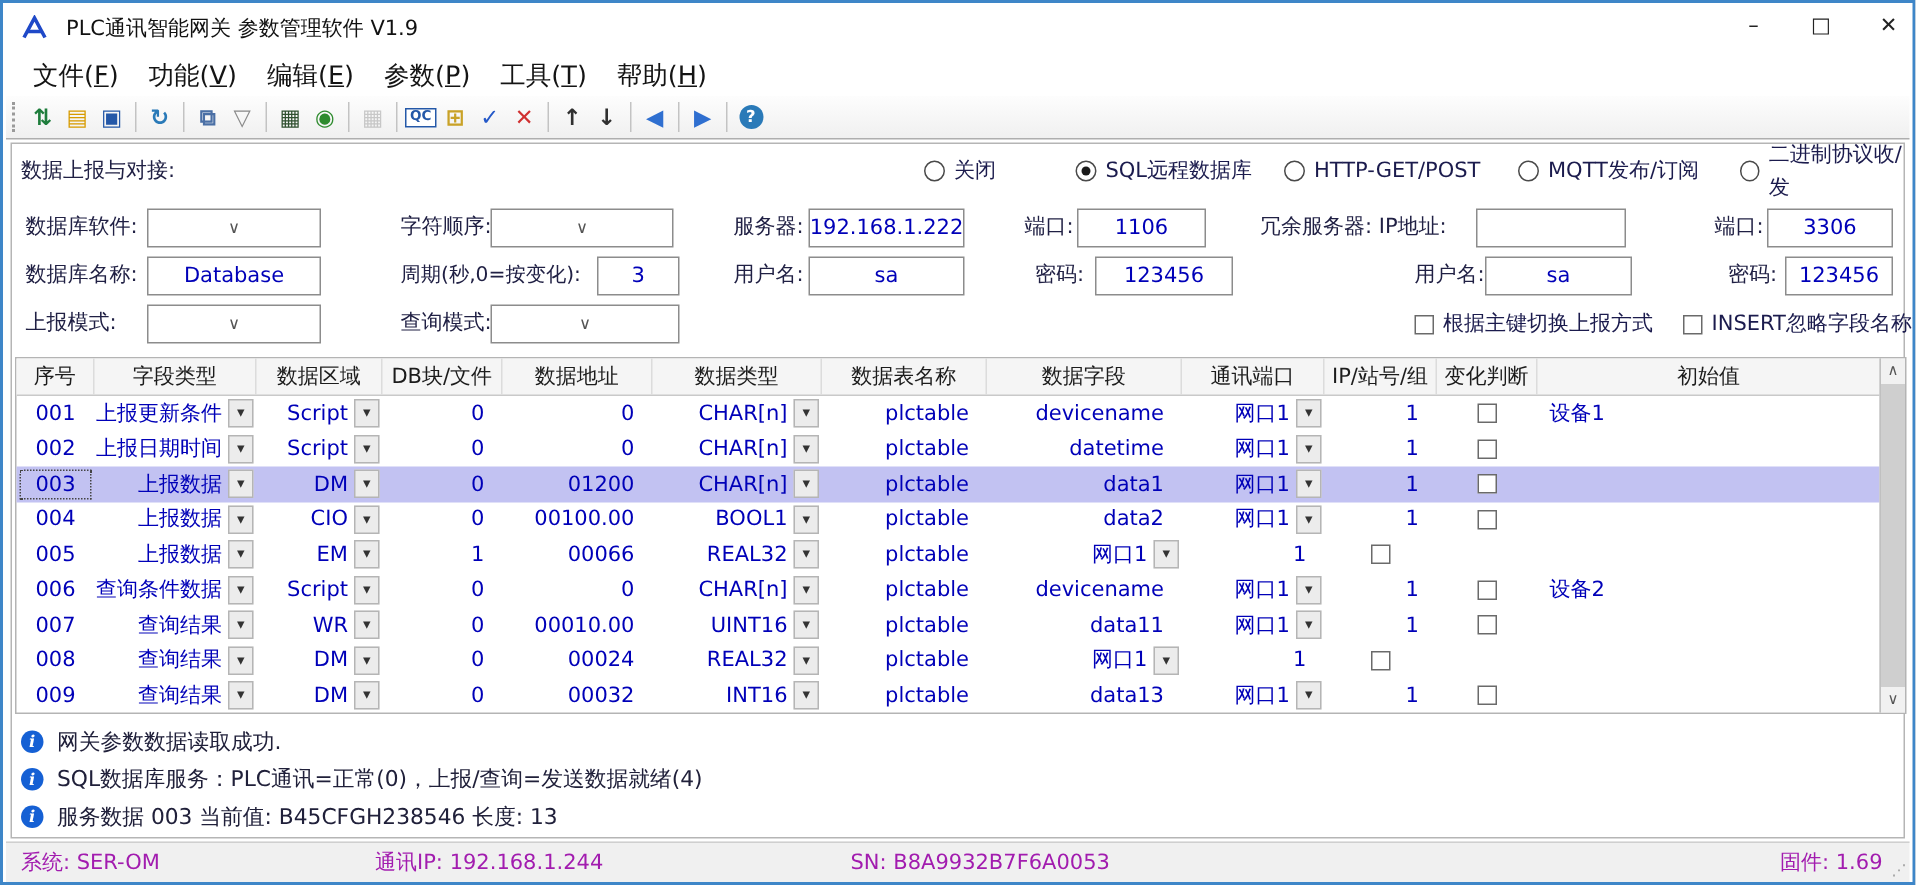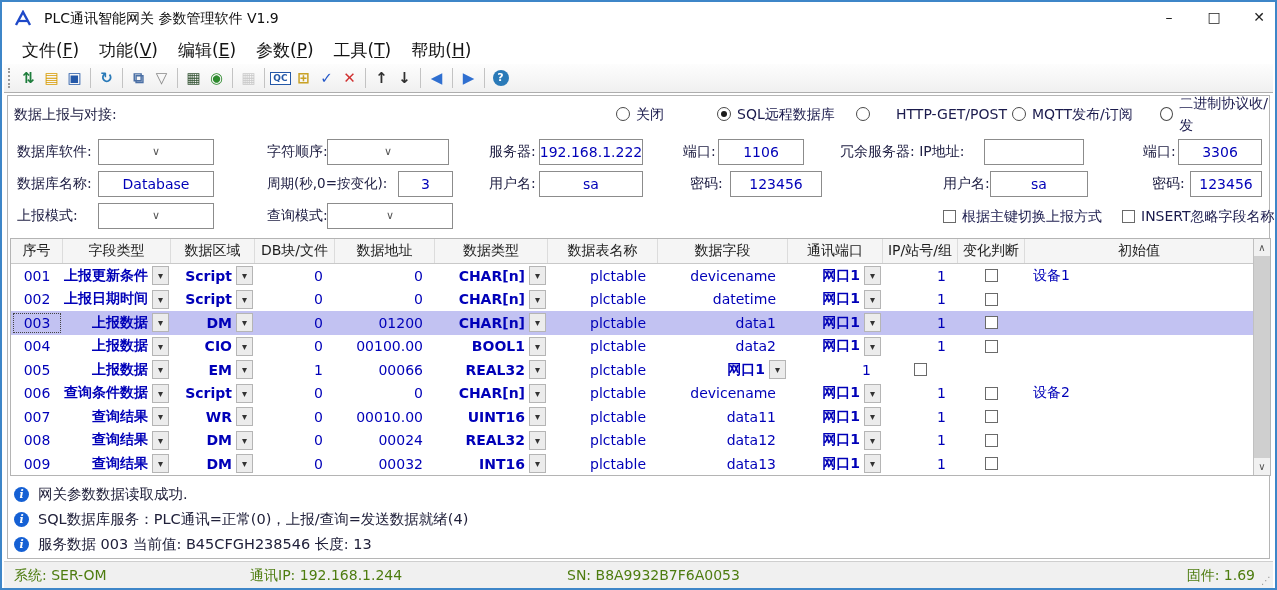--- a/index.html
+++ b/index.html
@@ -48,38 +48,38 @@
   .thead,.trow{display:grid;grid-template-columns:52px 108px 84px 80px 100px 113px 110px 130px 95px 75px 67px 1fr;}
   .thead{height:25px;background:#f5f5f5;border-bottom:1px solid #c9c9c9;}
   .th{display:flex;align-items:center;justify-content:center;font-size:14px;color:#1c1c1c;border-right:1px solid #dcdcdc;white-space:nowrap;overflow:hidden;}
   .th:last-child{border-right:none;text-align:center;}
   .trow{height:23.5px;color:#0000b8;}
   .trow.sel{background:#c2c2f2;}
   .td{display:flex;align-items:center;white-space:nowrap;overflow:hidden;}
   .c-seq{justify-content:center;}
   .c-seq.focus{outline:1px dotted #444;outline-offset:-3px;}
   .c-num{justify-content:flex-end;padding-right:12px;}
-  .c-dd{justify-content:flex-end;font-weight:bold;}
+  .c-dd{justify-content:flex-end;}
   .c-dd .val{margin-right:4px;}
   .ddbtn{width:17px;height:19px;background:#ececec;border:1px solid #b5b5b5;color:#333;font-size:10px;
     display:inline-flex;align-items:center;justify-content:center;margin-right:2px;}
   .c-ck{justify-content:center;}
   .c-init{padding-left:8px;}
   
   .vscroll{width:17px;background:#cfcfcf;display:flex;flex-direction:column;border-left:1px solid #c0c0c0;}
   .sbtn{height:17px;background:#f1f1f1;color:#555;font-size:10px;display:flex;align-items:center;justify-content:center;}
   .strack{flex:1;}
   
   .msgrow{position:absolute;left:12px;height:20px;display:flex;align-items:center;}
   .info-ic{width:15px;height:15px;border-radius:50%;background:#1560d4;color:#fff;font-size:11px;font-weight:bold;
     font-family:"DejaVu Serif","Liberation Serif",serif;display:inline-flex;align-items:center;justify-content:center;font-style:italic;}
   .msgtxt{margin-left:9px;color:#20203a;font-size:14.5px;white-space:nowrap;}
   
   .statusbar{position:absolute;left:2px;right:2px;bottom:0;height:27px;background:#f0f0f0;border-top:1px solid #cfcfcf;}
-  .sb-item{position:absolute;top:0;height:27px;line-height:26px;color:#4d7c0f;white-space:nowrap;}
+  .sb-item{position:absolute;top:0;height:27px;line-height:26px;color:#a21caf;white-space:nowrap;}
   .grip{position:absolute;right:2px;bottom:2px;width:10px;height:10px;color:#9a9a9a;font-size:10px;line-height:10px;}
 </style>
 </head>
 <body>
 
 <div class="window">
 
   <div class="titlebar">
     <svg class="app-icon" viewBox="0 0 20 17">
       <path d="M3 15 L10 2 L17 15" fill="none" stroke="#1f49c8" stroke-width="2.4"></path>
@@ -173,21 +173,21 @@
     <span class="lbl" style="left:12px">数据上报与对接:</span>
     <div id="radios">
         <div class="radio" style="left: 614px;">
           <span class="rdot"></span>
           <span class="rlbl">关闭</span>
         </div>
         <div class="radio on" style="left: 715px;">
           <span class="rdot"></span>
           <span class="rlbl">SQL远程数据库</span>
         </div>
-        <div class="radio" style="left: 854px; gap: 20px;">
+        <div class="radio" style="left: 854px;">
           <span class="rdot"></span>
           <span class="rlbl">HTTP-GET/POST</span>
         </div>
         <div class="radio" style="left: 1010px;">
           <span class="rdot"></span>
           <span class="rlbl">MQTT发布/订阅</span>
         </div>
         <div class="radio" style="left: 1158px;">
           <span class="rdot"></span>
           <span class="rlbl">二进制协议收/发</span>
@@ -494,21 +494,20 @@
               <span class="val">DM</span>
               <span class="ddbtn">▾</span>
             </div>
             <div class="td c-num">0</div>
             <div class="td c-num">00024</div>
             <div class="td c-dd">
               <span class="val">REAL32</span>
               <span class="ddbtn">▾</span>
             </div>
             <div class="td c-num">plctable</div>
-            <div class="td c-num">data12</div>
             <div class="td c-dd">
               <span class="val">网口1</span>
               <span class="ddbtn">▾</span>
             </div>
             <div class="td c-num">1</div>
             <div class="td c-ck">
               <span class="cbx"></span>
             </div>
             <div class="td c-init"></div>
           </div>

